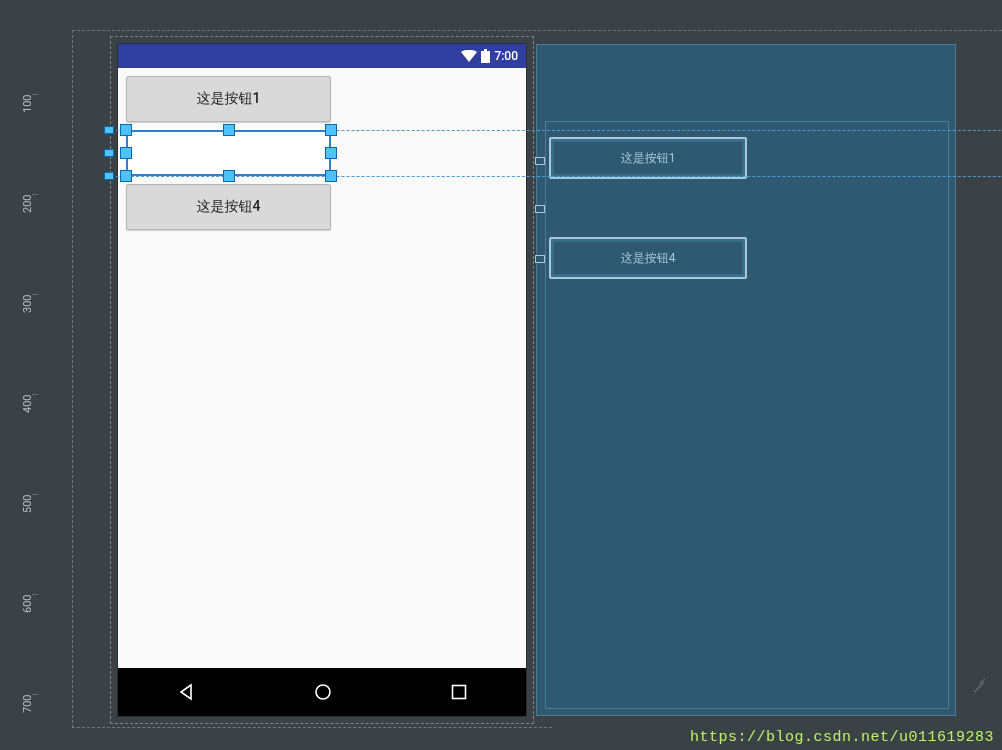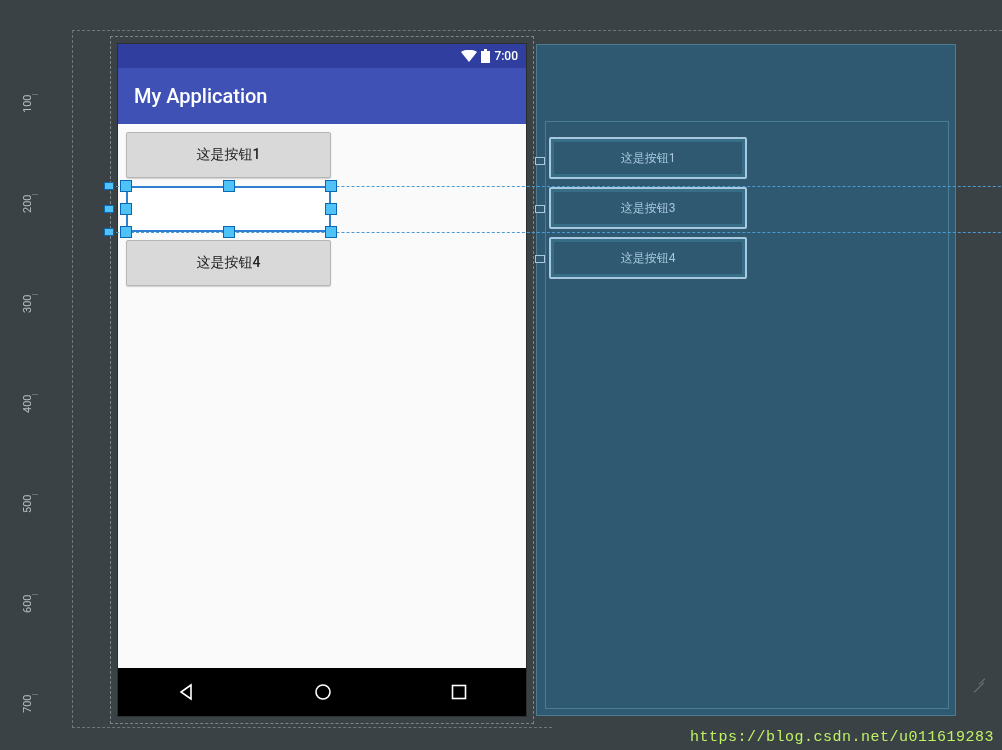--- a/index.html
+++ b/index.html
@@ -217,23 +217,20 @@
             <path d="M8 12 L0 2 C4 -1 12 -1 16 2 Z" fill="#fff"></path>
           </svg>
       </span>
       <span class="batt-icon">
         <svg width="9" height="14" viewBox="0 0 9 14">
             <rect x="0" y="2" width="9" height="12" fill="#fff"></rect>
             <rect x="3" y="0" width="3" height="2" fill="#fff"></rect>
           </svg>
       </span>
       <span>7:00</span>
-    </div>
-    <div class="app-bar">
-      <span>My Application</span>
     </div>
     <div class="app-content">
       <div class="button-mat btn1">
         <span>这是按钮1</span>
       </div>
       <div class="guide-h g1"></div>
       <div class="btn3-sel">
         <span></span>
       </div>
       <div class="guide-h g2"></div>
@@ -272,23 +269,20 @@
       </span>
     </div>
   </div>
 </div>
 
 <div class="blueprint-area">
   <div class="blueprint-body"></div>
   <div class="bp-btn bp1">
     <span>这是按钮1</span>
   </div>
-  <div class="bp-btn bp3">
-    <span>这是按钮3</span>
-  </div>
   <div class="bp-btn bp4">
     <span>这是按钮4</span>
   </div>
   <div class="bp-anchor ba1"></div>
   <div class="bp-anchor ba2"></div>
   <div class="bp-anchor ba3"></div>
 </div>
 
 <div class="resize-corner"></div>
 

